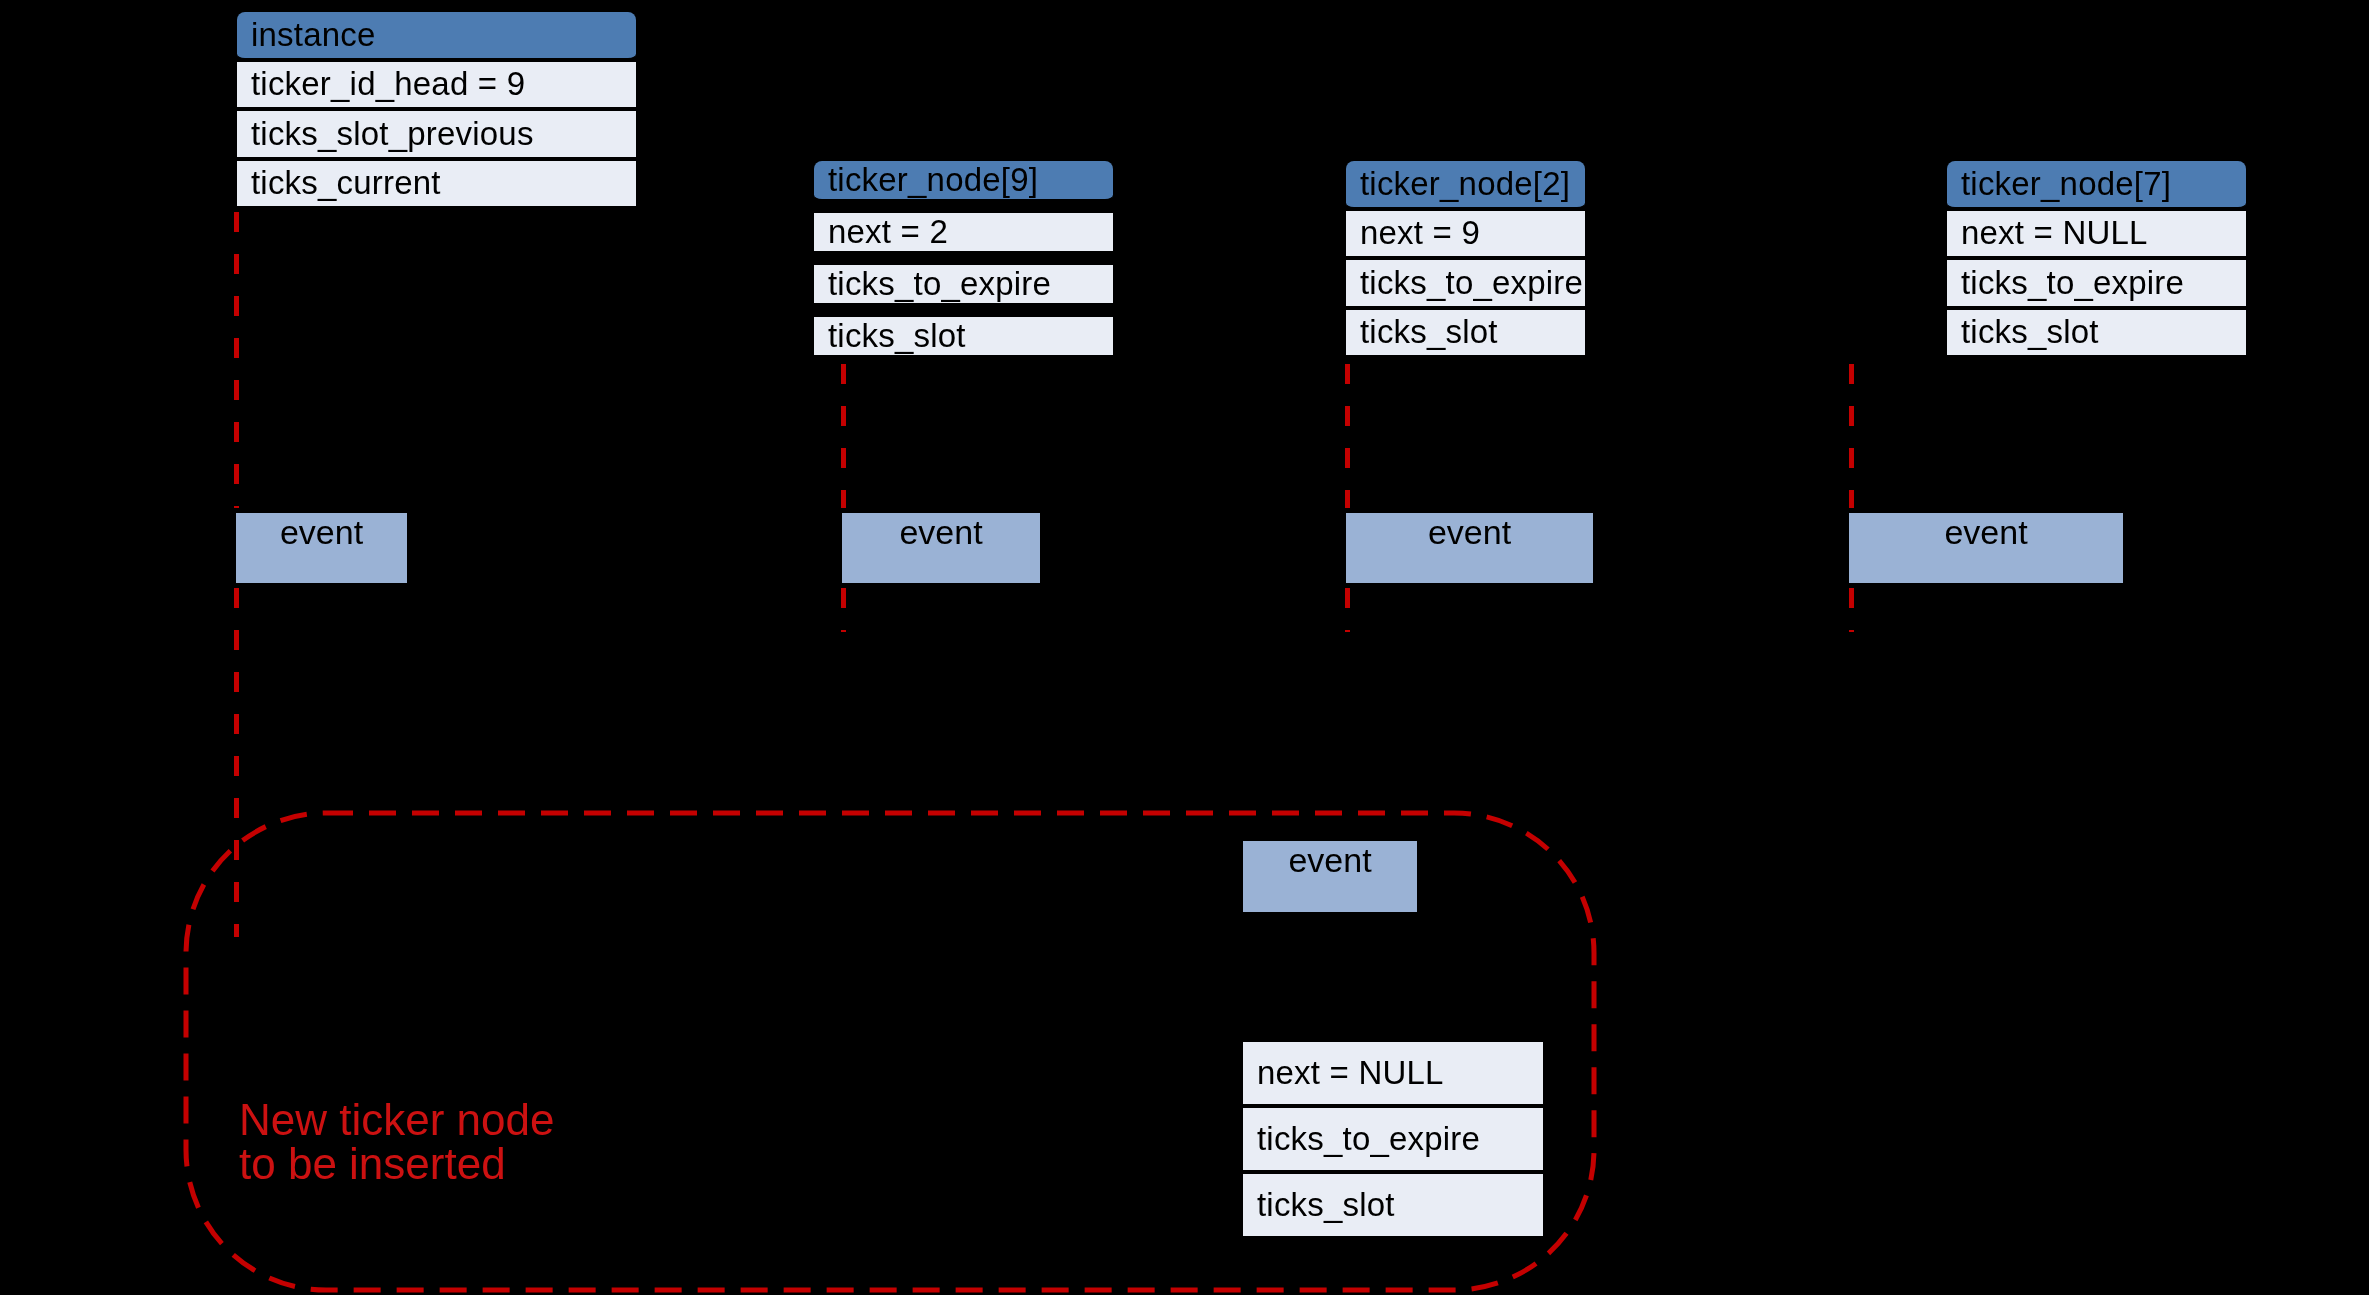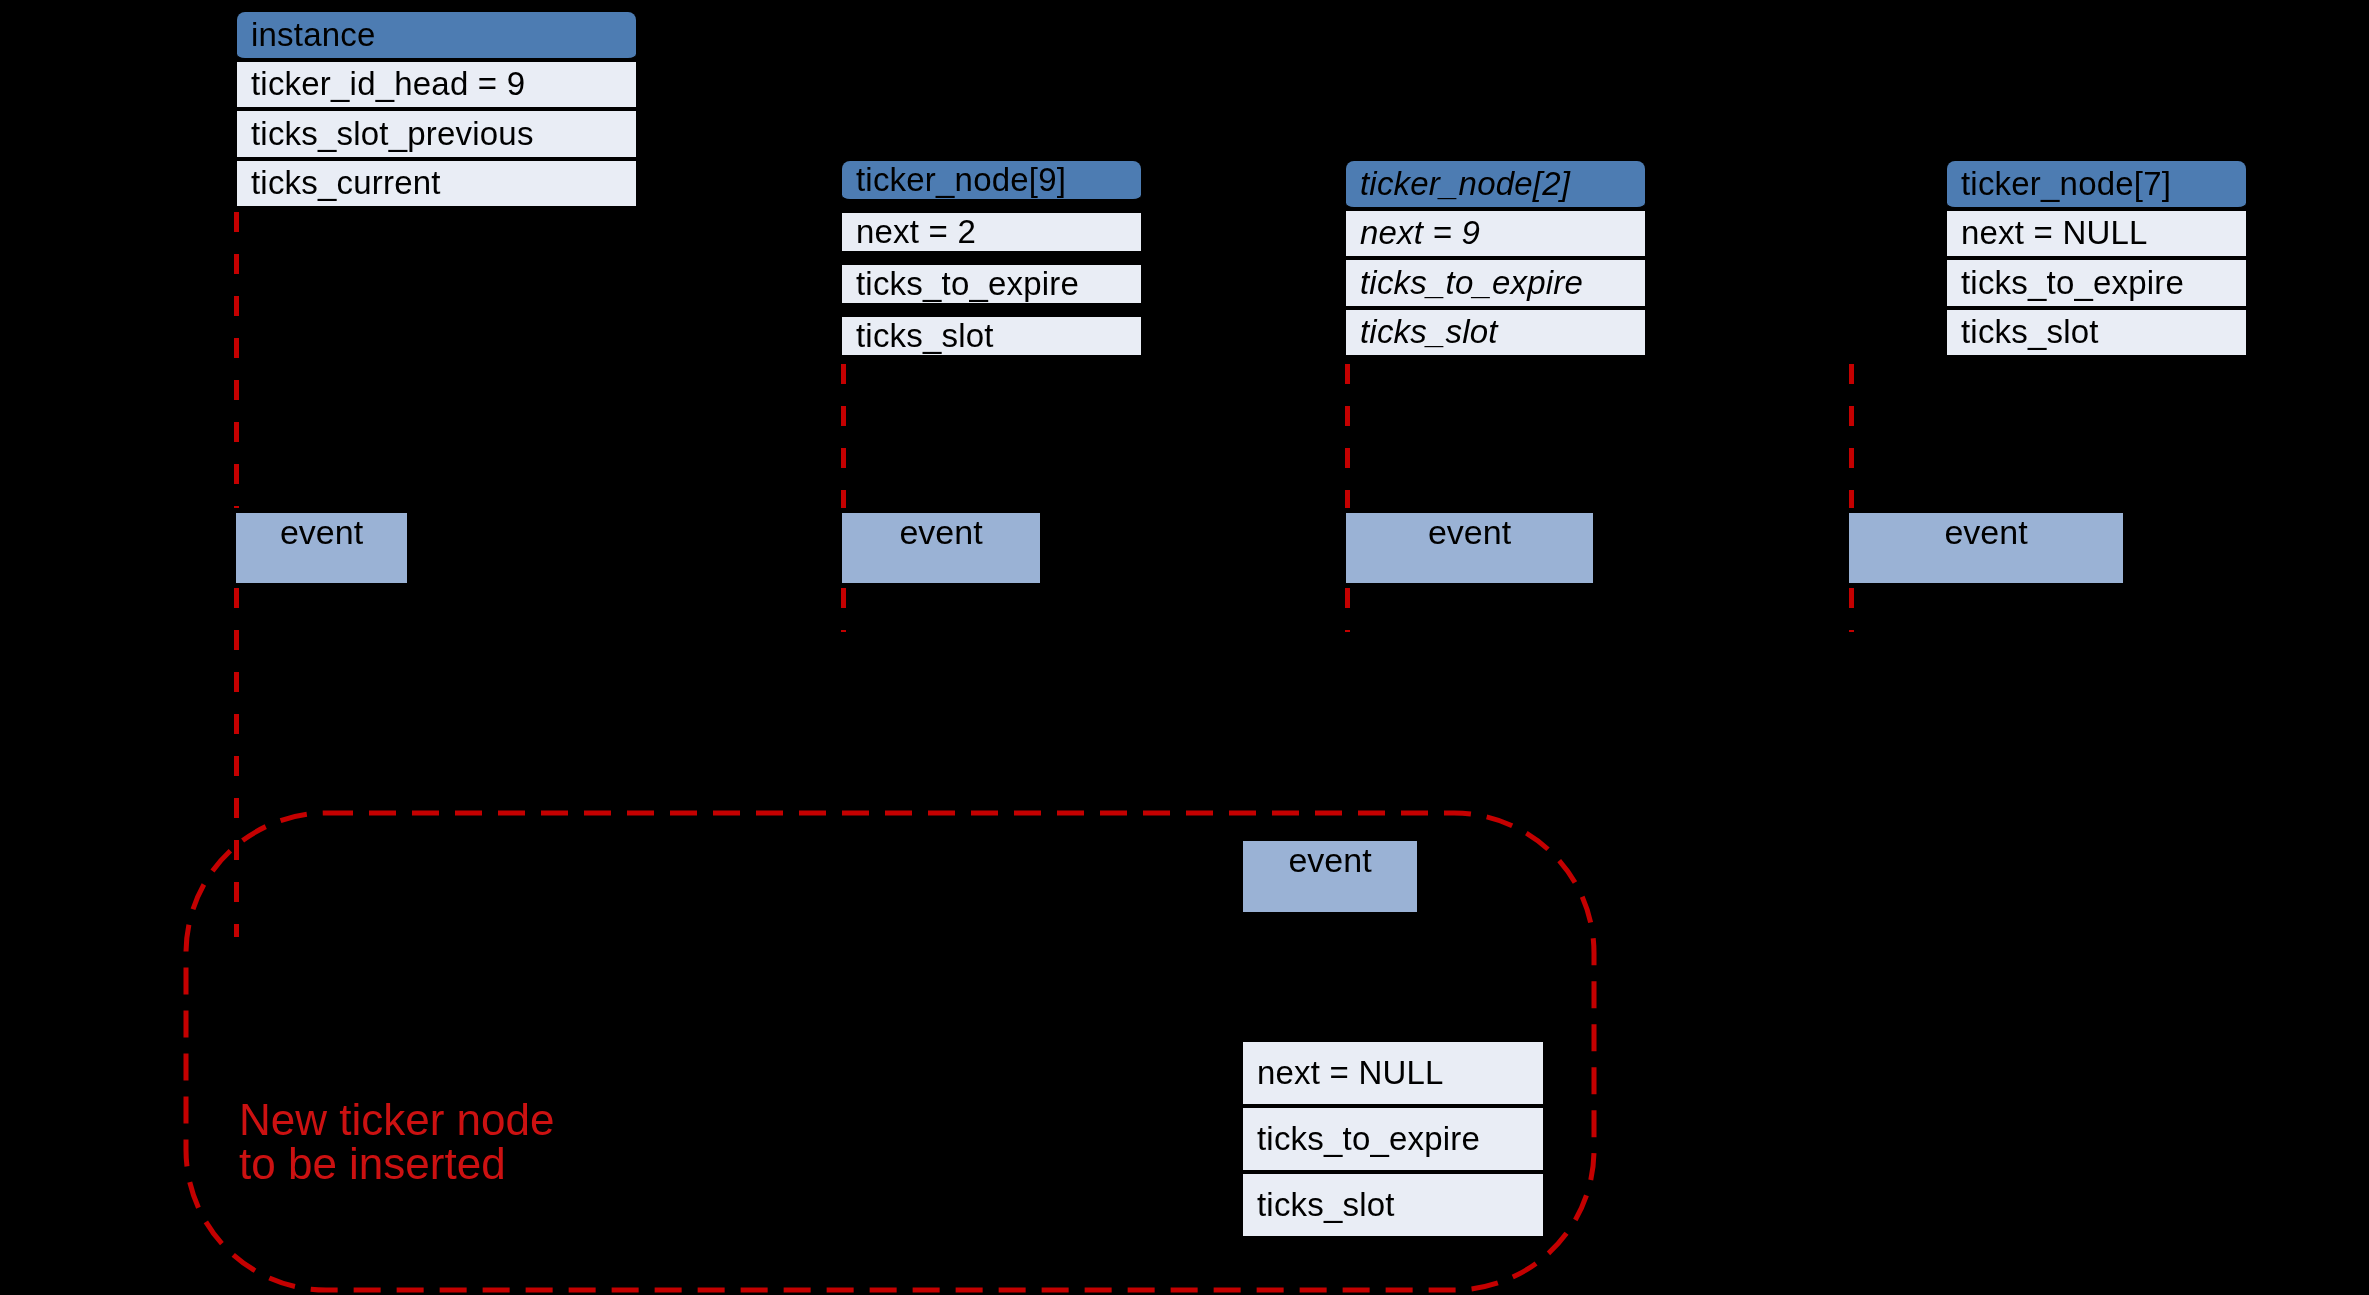--- a/index.html
+++ b/index.html
@@ -86,28 +86,28 @@
     <line class="redline" x1="1851.5" y1="588" x2="1851.5" y2="632"></line>
   </svg>
 
   <div class="tbl" style="left:237px;top:12px;width:399px;">
     <div class="cell hdr">instance</div>
     <div class="cell">ticker_id_head = 9</div>
     <div class="cell">ticks_slot_previous</div>
     <div class="cell">ticks_current</div>
   </div>
 
-  <div class="tbl" style="left:842px;top:161px;width:299px;gap:10px;">
+  <div class="tbl" style="left:814px;top:161px;width:299px;gap:10px;">
     <div class="cell hdr">ticker_node[9]</div>
     <div class="cell">next = 2</div>
     <div class="cell">ticks_to_expire</div>
     <div class="cell">ticks_slot</div>
   </div>
 
-  <div class="tbl" style="left:1346px;top:161px;width:299px;font-style:italic;">
+  <div class="tbl" style="left:1346px;top:161px;width:239px;">
     <div class="cell hdr">ticker_node[2]</div>
     <div class="cell">next = 9</div>
     <div class="cell">ticks_to_expire</div>
     <div class="cell">ticks_slot</div>
   </div>
 
   <div class="tbl" style="left:1947px;top:161px;width:299px;">
     <div class="cell hdr">ticker_node[7]</div>
     <div class="cell">next = NULL</div>
     <div class="cell">ticks_to_expire</div>

